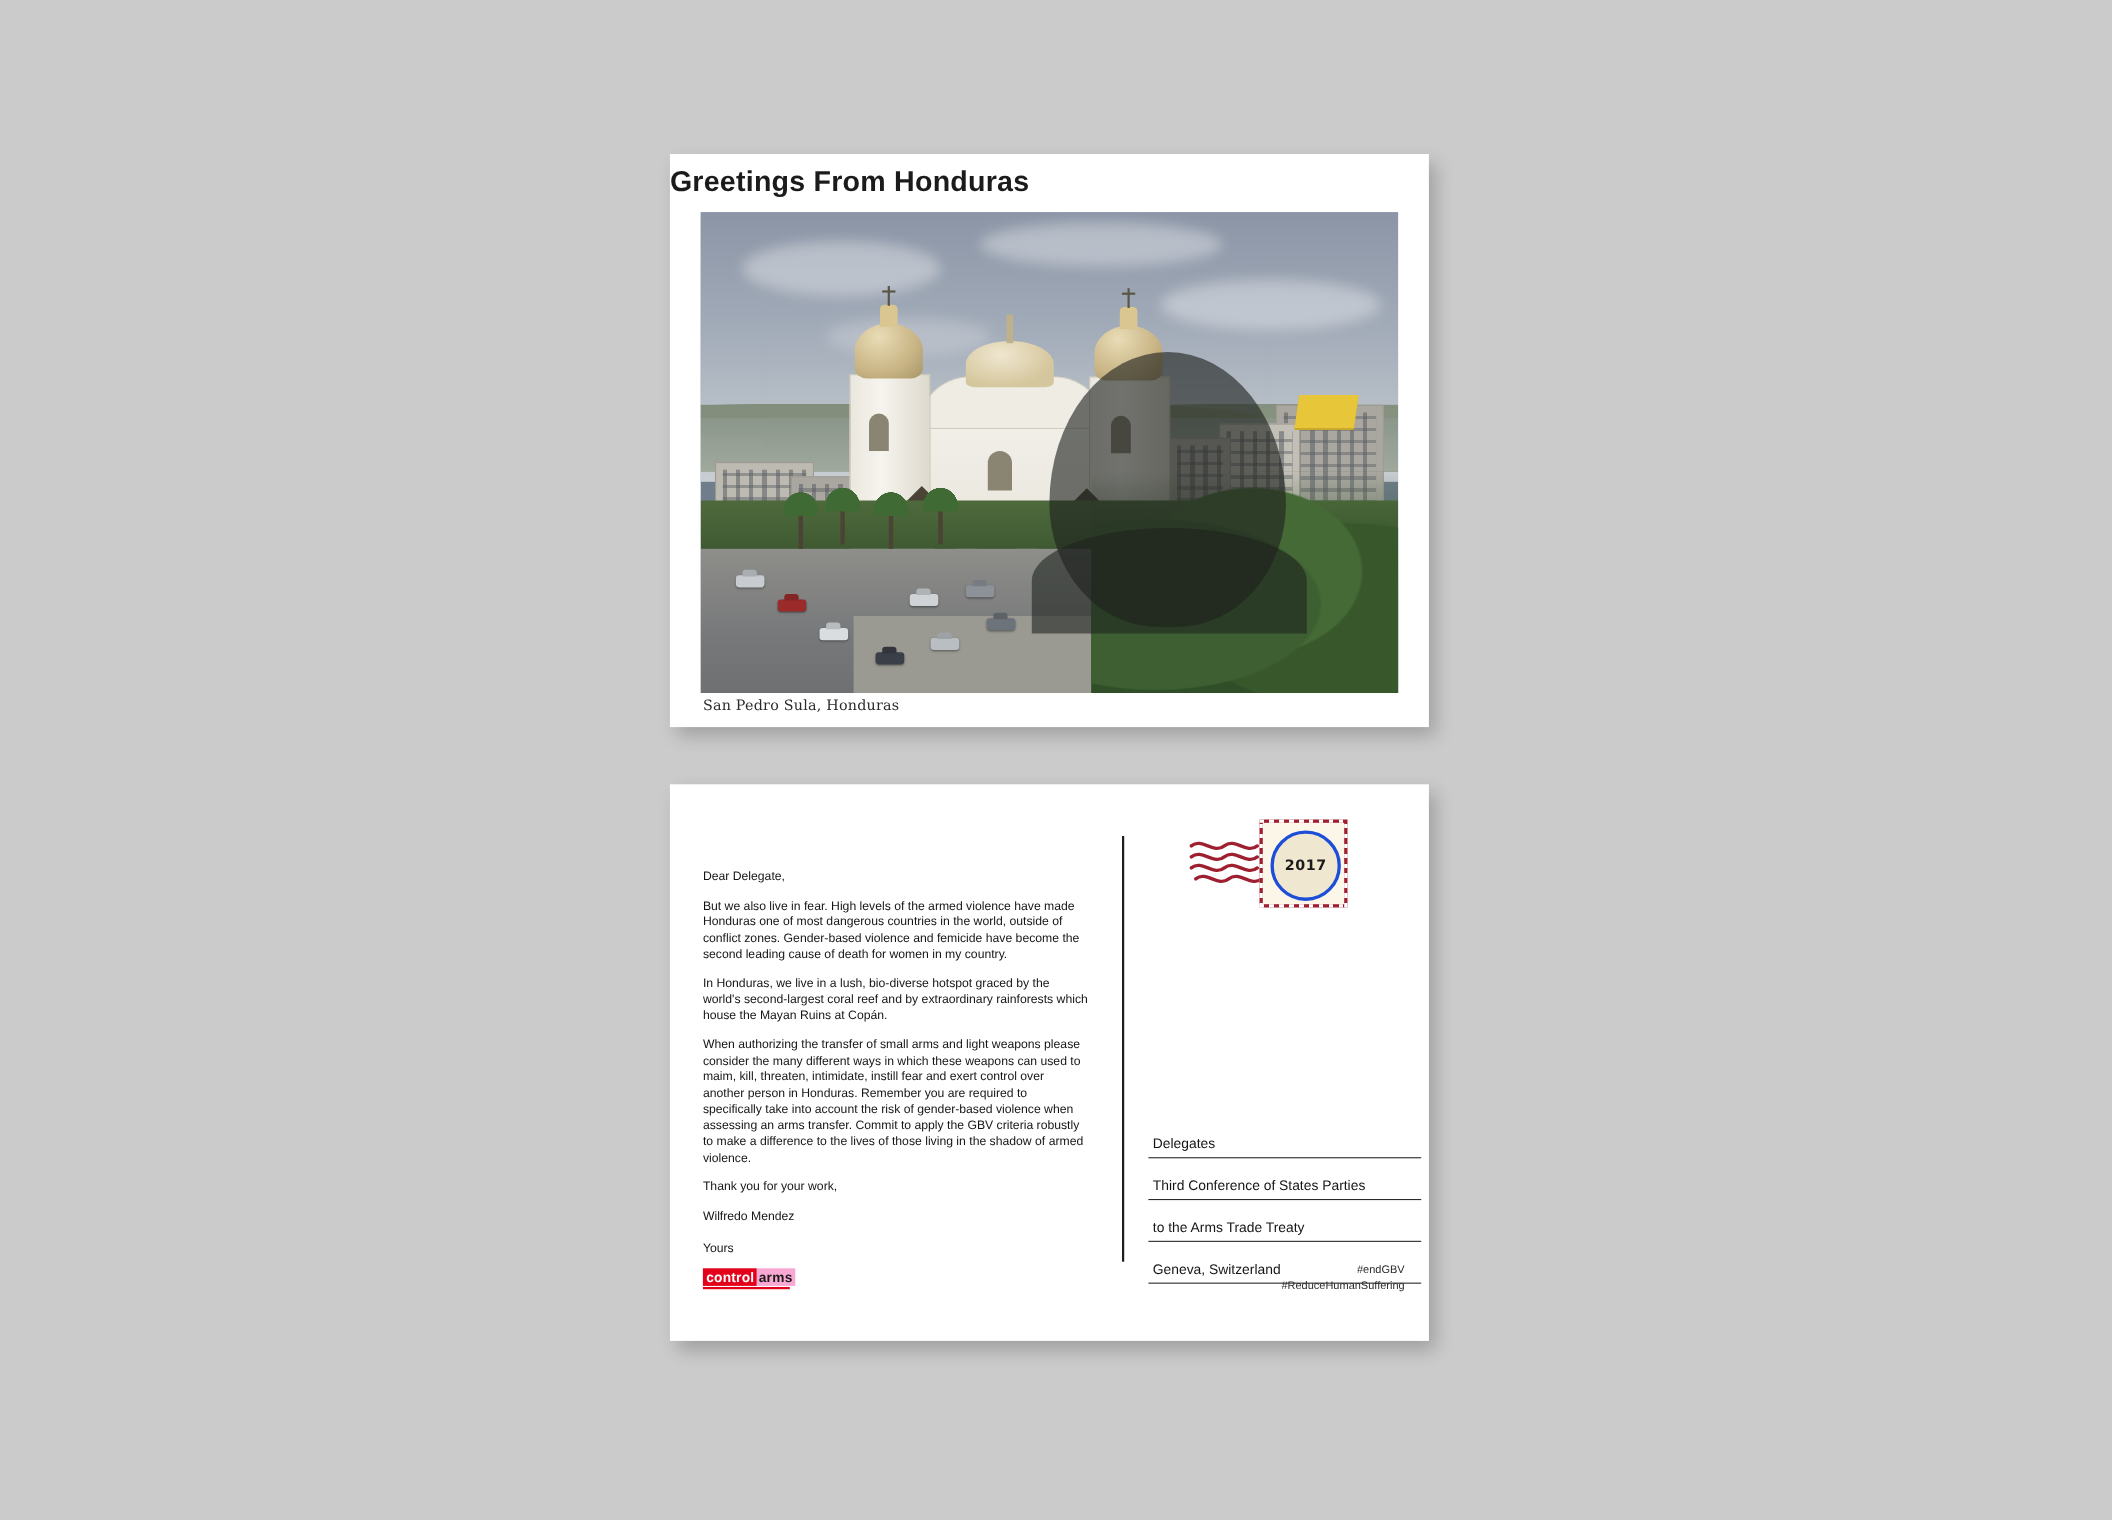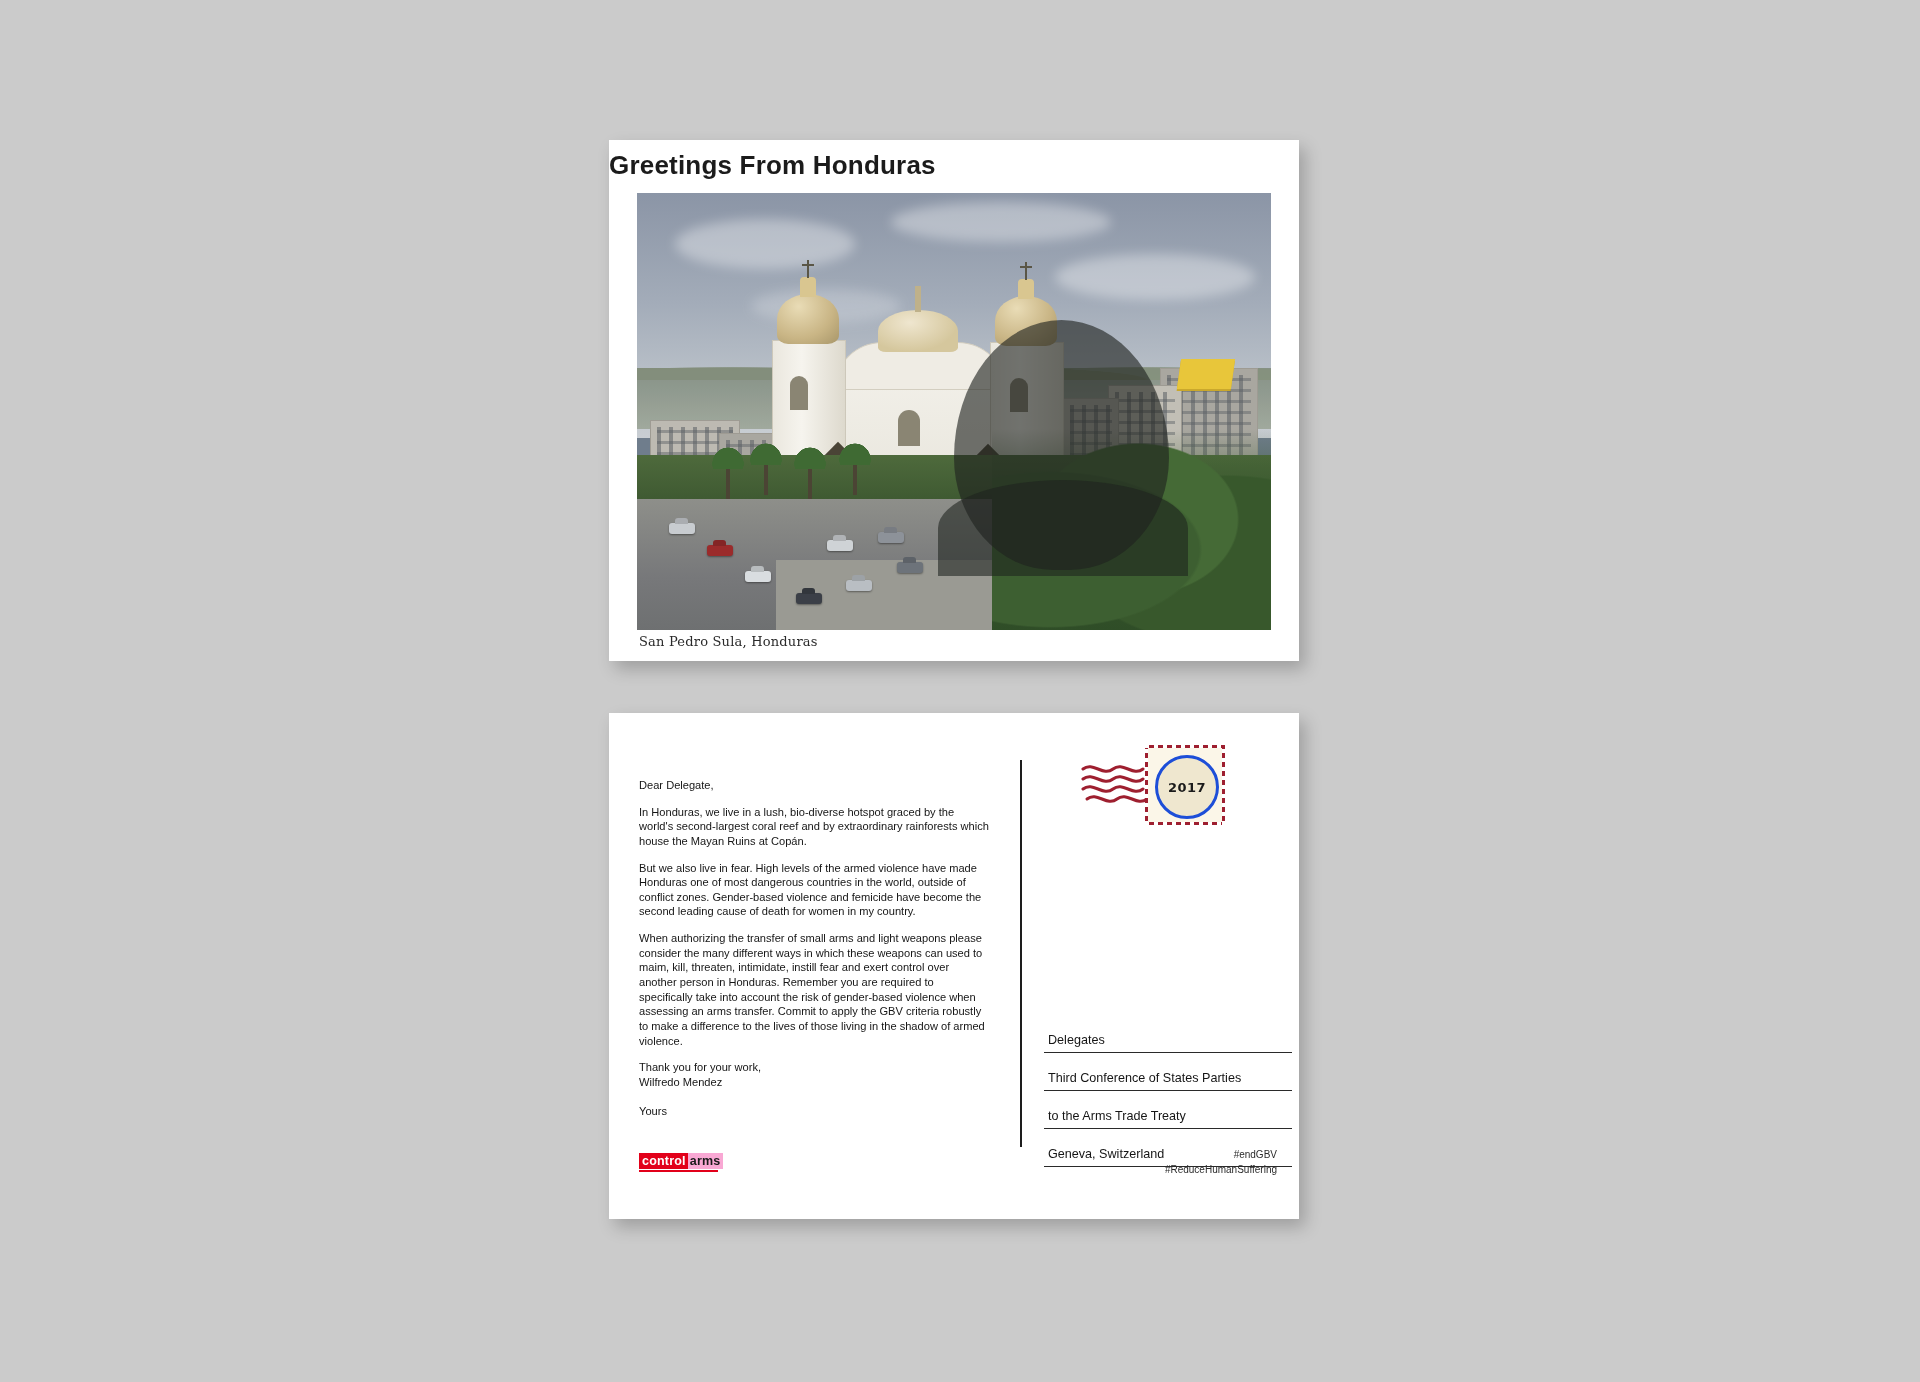--- a/index.html
+++ b/index.html
@@ -264,21 +264,21 @@
   }
   .letter {
     position: absolute;
     left: 30px;
     top: 65px;
     width: 350px;
     font-size: 11.1px;
     line-height: 1.32;
     color: #151515;
   }
-  .letter p { margin: 0 0 12px 0; }
+  .letter p { margin: 12px 0 12px 0; }
   .letter p.tight { margin-bottom: 0; }
   .letter p.yours { margin-top: 14px; }
 
   .addr {
     position: absolute;
     left: 435px;
     top: 320px;
     width: 248px;
   }
   .addr-line {
@@ -445,22 +445,22 @@
 
     <div class="caption">San Pedro Sula, Honduras</div>
   </div>
 
   <div class="card-back">
 
     <div class="divider"></div>
 
     <div class="letter">
       <p>Dear Delegate,</p>
+      <p>But we also live in fear. High levels of the armed violence have made Honduras one of most dangerous countries in the world, outside of conflict zones. Gender-based violence and femicide have become the second leading cause of death for women in my country.</p>
       <p>In Honduras, we live in a lush, bio-diverse hotspot graced by the world's second-largest coral reef and by extraordinary rainforests which house the Mayan Ruins at Copán.</p>
-      <p>But we also live in fear. High levels of the armed violence have made Honduras one of most dangerous countries in the world, outside of conflict zones. Gender-based violence and femicide have become the second leading cause of death for women in my country.</p>
       <p>When authorizing the transfer of small arms and light weapons please consider the many different ways in which these weapons can used to maim, kill, threaten, intimidate, instill fear and exert control over another person in Honduras. Remember you are required to specifically take into account the risk of gender-based violence when assessing an arms transfer. Commit to apply the GBV criteria robustly to make a difference to the lives of those living in the shadow of armed violence.</p>
       <p class="tight">Thank you for your work,</p>
       <p class="tight">Wilfredo Mendez</p>
       <p class="yours">Yours</p>
     </div>
 
     <div class="stamp">
       <svg class="waves" viewBox="0 0 70 44">
         <path d="M2 8 C12 0, 22 16, 32 8 C42 0, 52 16, 62 8" stroke="#9e1f2f" stroke-width="3" fill="none" stroke-linecap="round"></path>
         <path d="M2 18 C12 10, 22 26, 32 18 C42 10, 52 26, 62 18" stroke="#9e1f2f" stroke-width="3" fill="none" stroke-linecap="round"></path>

